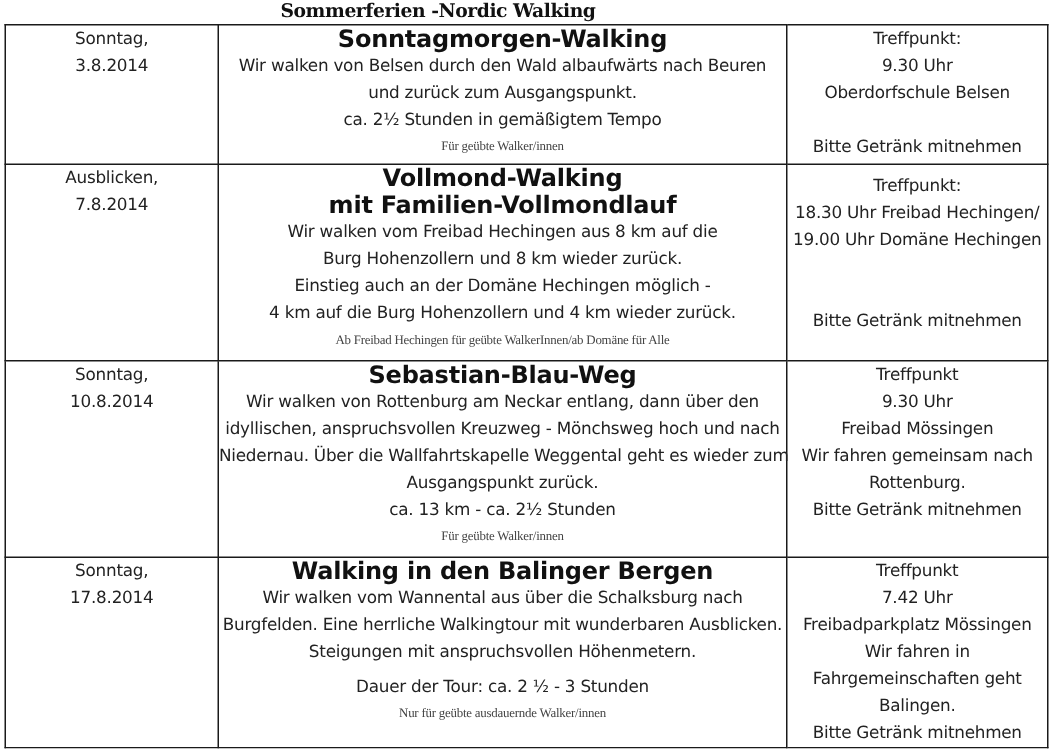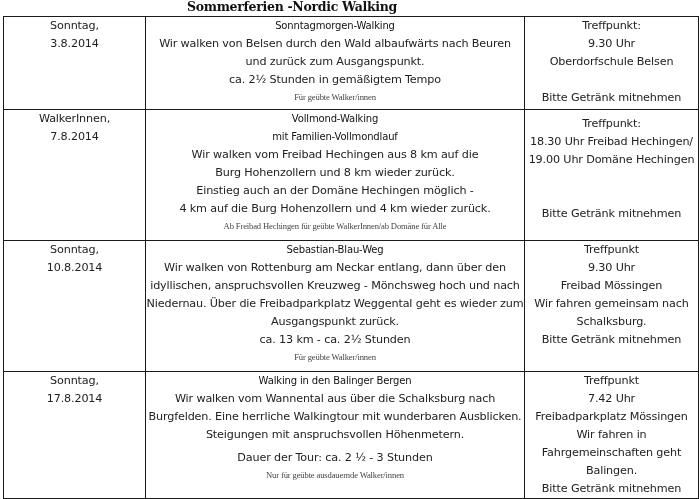--- a/index.html
+++ b/index.html
@@ -8,21 +8,21 @@
     table.sched { position: absolute; left: 3px; top: 16px; width: 695px; border-collapse: collapse; table-layout: fixed; }
     table.sched td { border: 1.4px solid #1a1a1a; vertical-align: top; text-align: center; padding: 0; font-size: 11.2px; line-height: 18px; letter-spacing: -0.15px; margin-top: 48px; }
     col.c1 { width: 142px; }
     col.c2 { width: 379px; }
     col.c3 { width: 174px; }
     .r1 td { height: 92px; }
     .r2 td { height: 130px; }
     .r3 td { height: 130px; }
     .r4 td { height: 123px; }
     .line { display: block; white-space: nowrap; }
-    .bold { font-weight: normal; font-size: 10px; color: #111; }
+    .bold { font-weight: bold; font-size: 16px; color: #111; }
     .small { font-family: Liberation Serif, serif; font-size: 8.6px; color: #444; line-height: 17px; }
     .gap { display: block; height: 18px; }
     .gap-s { display: block; height: 5px; }
     .hl { font-weight: normal; color: #222; }
   </style>
 </head>
 <body>
 
 <div class="title">Sommerferien -Nordic Walking</div>
 
@@ -50,21 +50,21 @@
         <span class="line">Treffpunkt:</span>
         <span class="line">9.30 Uhr</span>
         <span class="line">Oberdorfschule Belsen</span>
         <span class="gap"></span>
         <span class="line">Bitte Getränk mitnehmen</span>
       </td>
     </tr>
 
     <tr class="r2">
       <td>
-        <span class="line">WalkerInnen,</span>
+        <span class="line">Ausblicken,</span>
         <span class="line">7.8.2014</span>
       </td>
       <td>
         <span class="line bold">Vollmond-Walking</span>
         <span class="line bold">mit Familien-Vollmondlauf</span>
         <span class="line">Wir walken vom Freibad Hechingen aus 8 km auf die</span>
         <span class="line">Burg Hohenzollern und 8 km wieder zurück.</span>
         <span class="line">Einstieg auch an der Domäne Hechingen möglich -</span>
         <span class="line">4 km auf die Burg Hohenzollern und 4 km wieder zurück.</span>
         <span class="line small">Ab Freibad Hechingen für geübte WalkerInnen/ab Domäne für Alle</span>
@@ -82,31 +82,31 @@
 
     <tr class="r3">
       <td>
         <span class="line">Sonntag,</span>
         <span class="line">10.8.2014</span>
       </td>
       <td>
         <span class="line bold">Sebastian-Blau-Weg</span>
         <span class="line">Wir walken von Rottenburg am Neckar entlang, dann über den</span>
         <span class="line">idyllischen, anspruchsvollen Kreuzweg - Mönchsweg hoch und nach</span>
-        <span class="line">Niedernau. Über die Freibadparkplatz Weggental geht es wieder zum</span>
+        <span class="line">Niedernau. Über die Wallfahrtskapelle Weggental geht es wieder zum</span>
         <span class="line">Ausgangspunkt zurück.</span>
         <span class="line">ca. 13 km  -  ca.  2½ Stunden</span>
         <span class="line small">Für geübte Walker/innen</span>
       </td>
       <td>
         <span class="line">Treffpunkt</span>
         <span class="line">9.30 Uhr</span>
         <span class="line">Freibad Mössingen</span>
         <span class="line">Wir fahren gemeinsam nach</span>
-        <span class="line">Schalksburg.</span>
+        <span class="line">Rottenburg.</span>
         <span class="line">Bitte Getränk mitnehmen</span>
       </td>
     </tr>
 
     <tr class="r4">
       <td>
         <span class="line">Sonntag,</span>
         <span class="line">17.8.2014</span>
       </td>
       <td>

